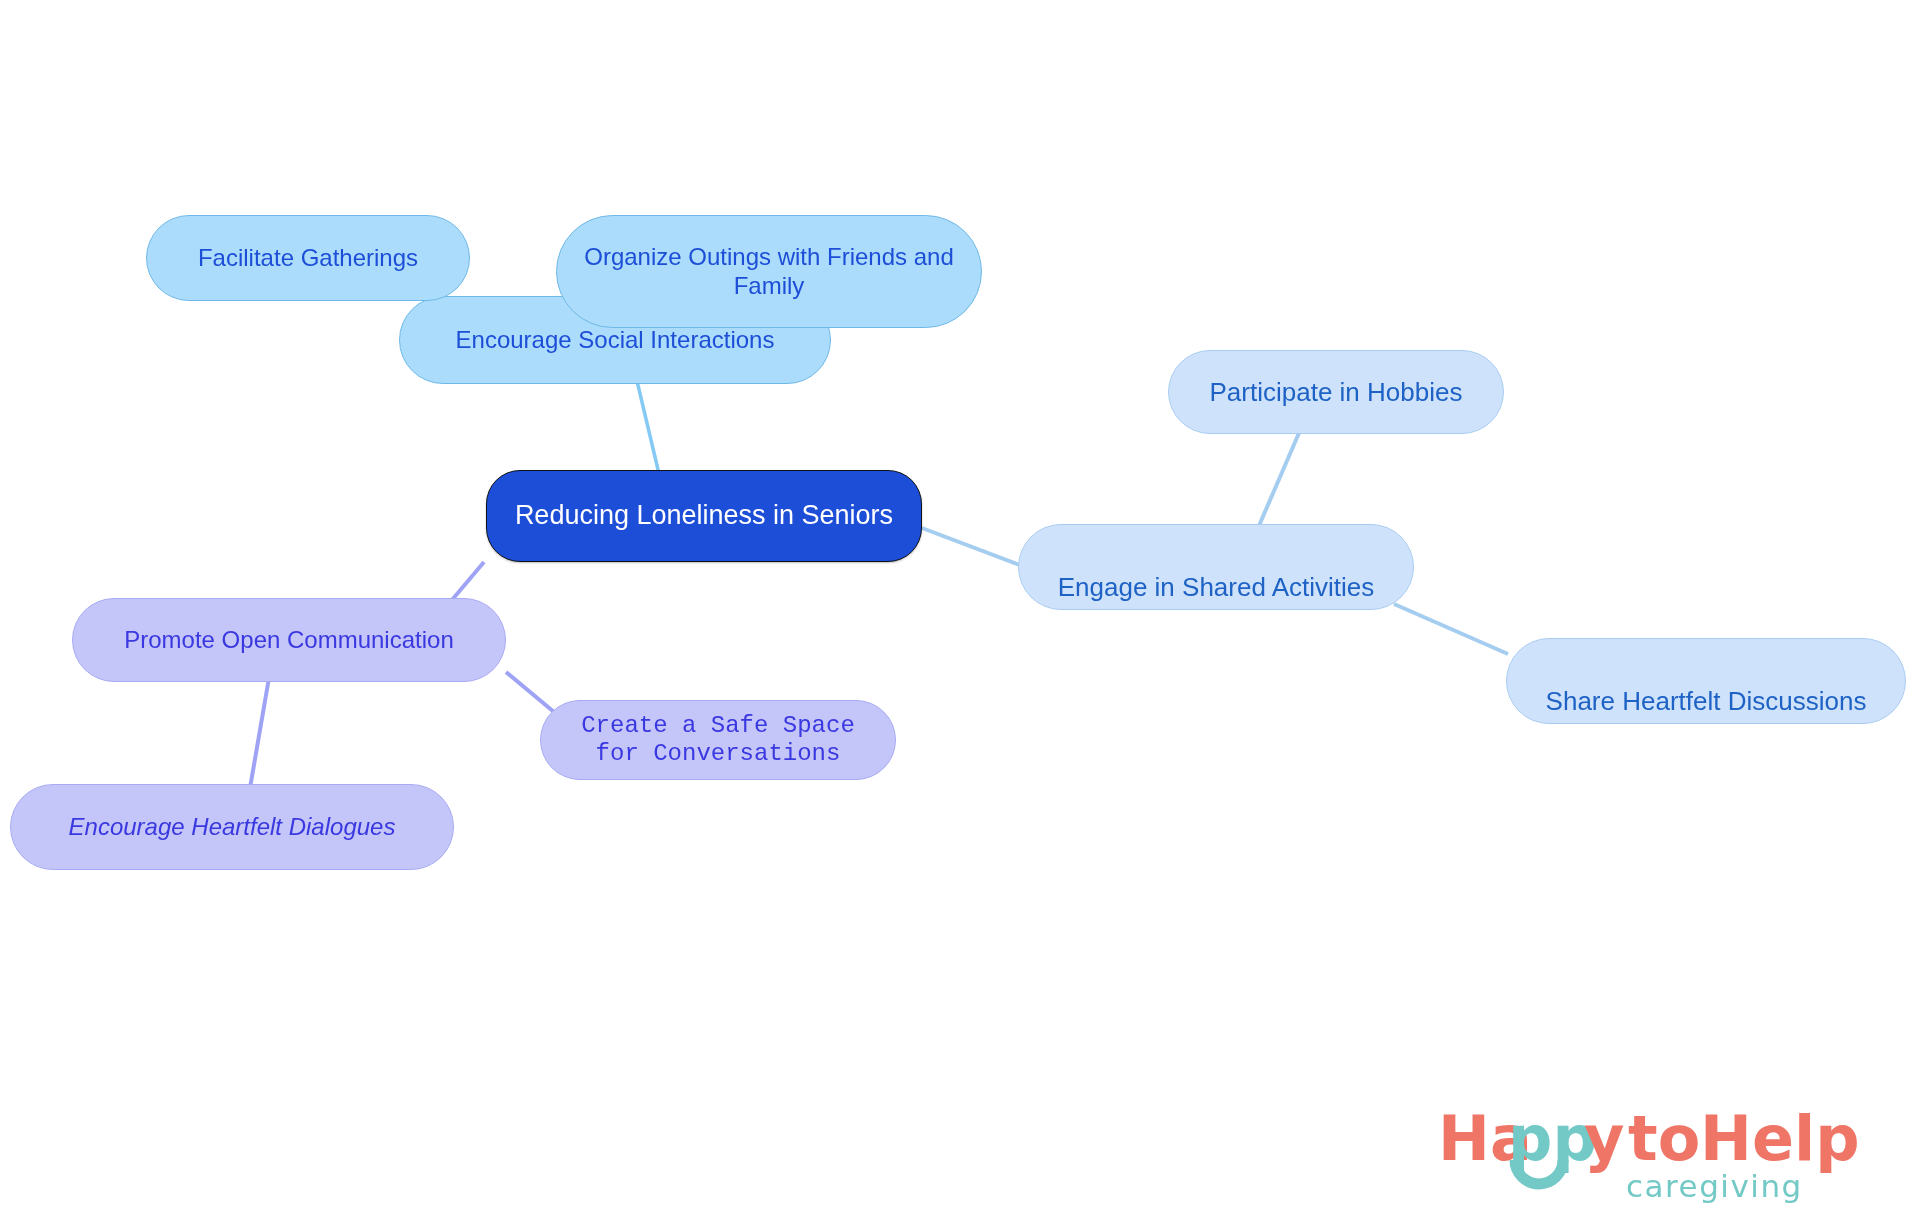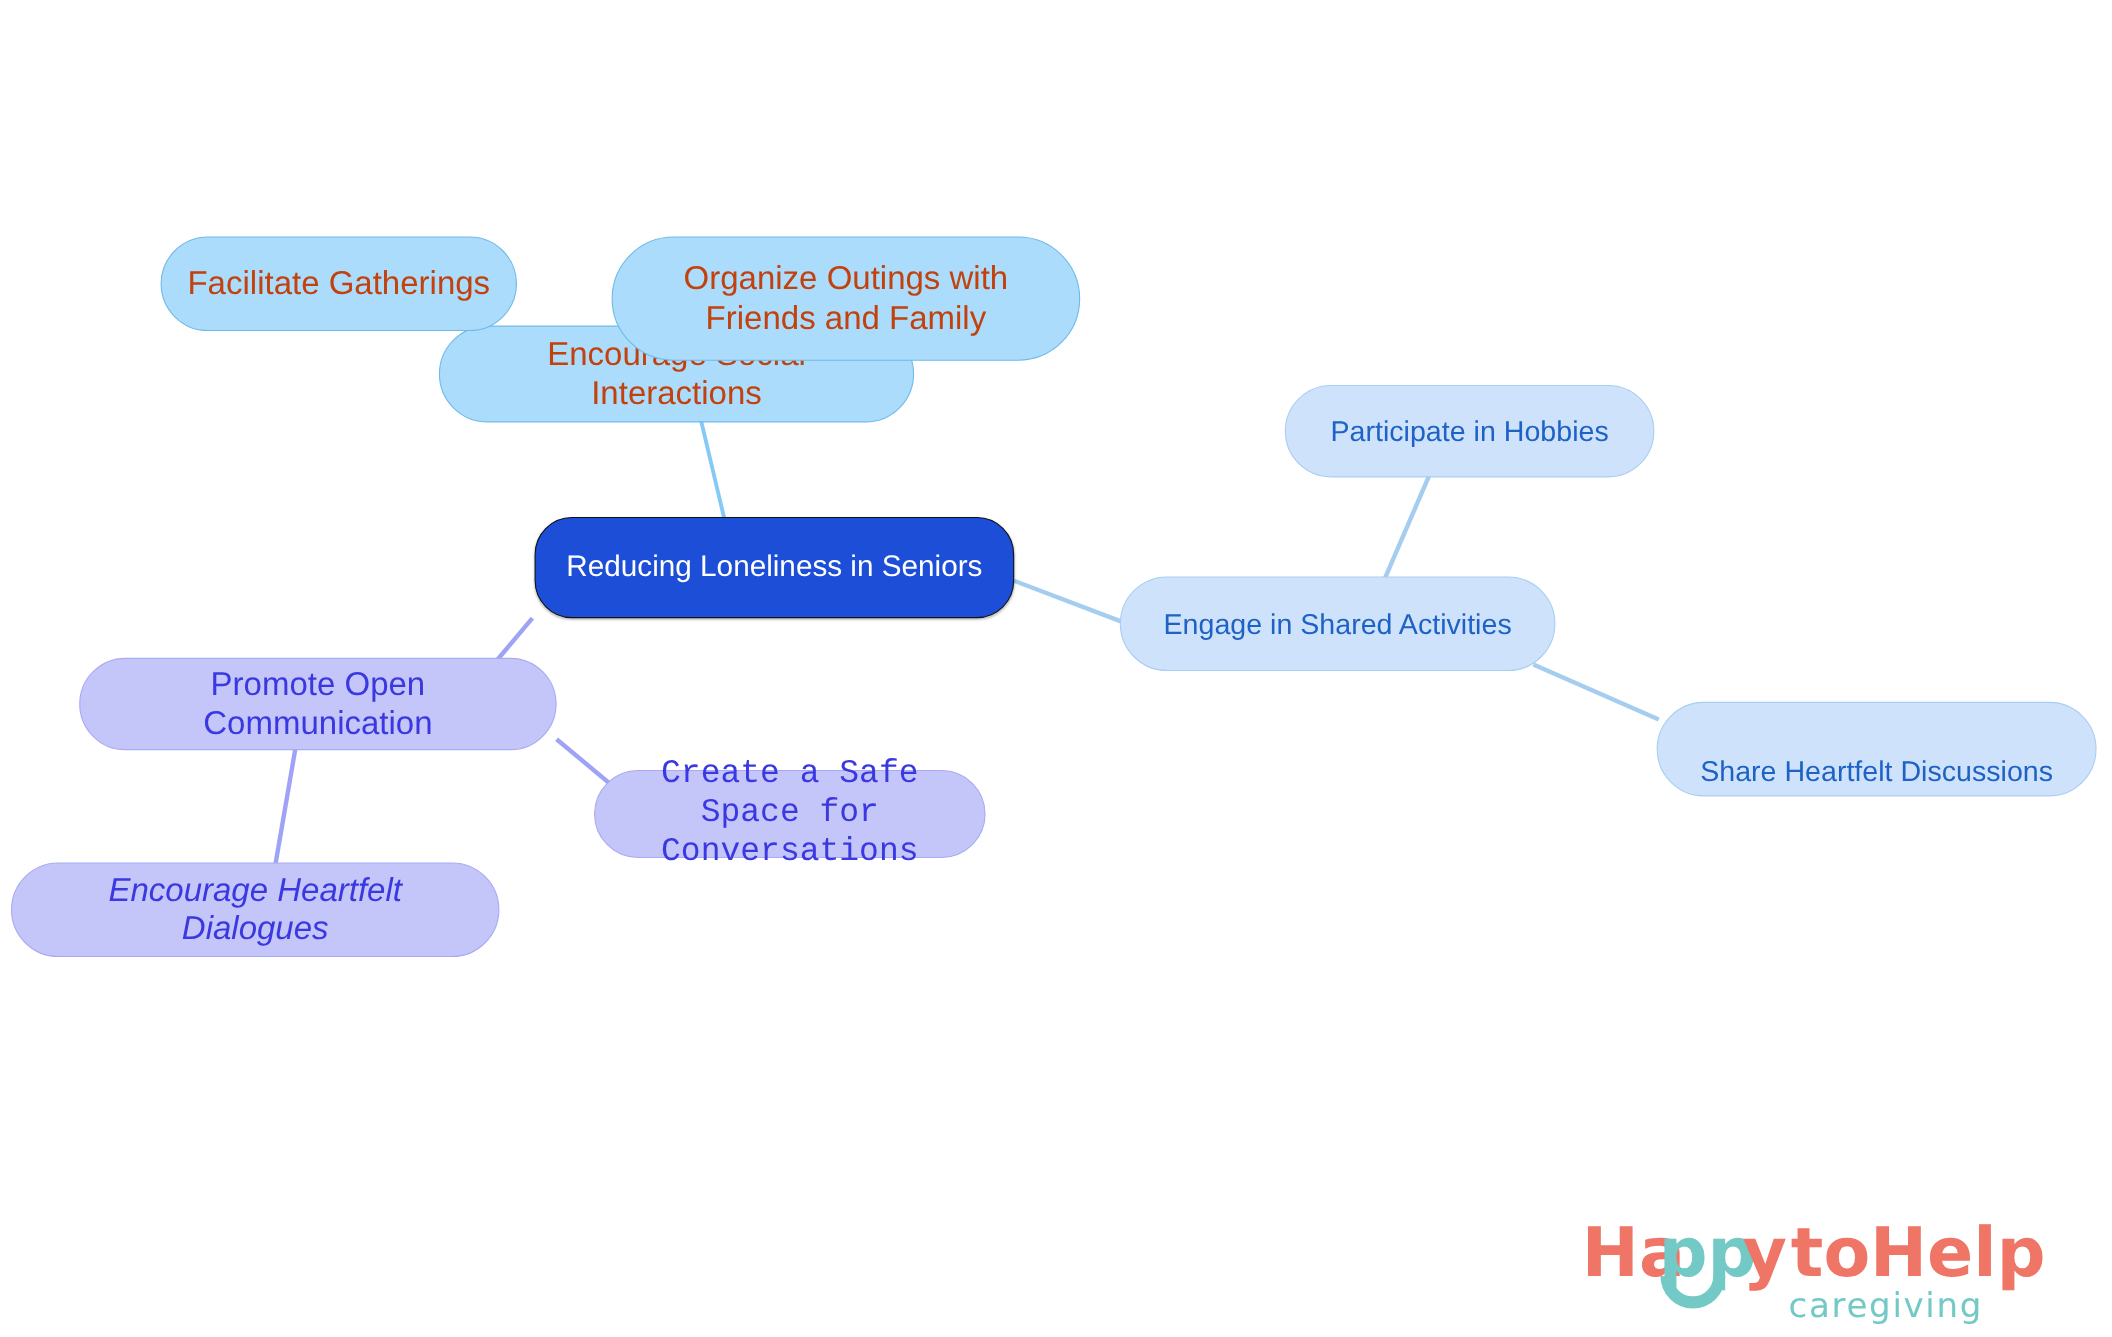--- a/index.html
+++ b/index.html
@@ -47,34 +47,34 @@
     color: #ffffff;
     border-color: #0d1219;
     border-radius: 34px;
     font-size: 27px;
     z-index: 6;
     box-shadow: 0 1px 2px rgba(0,0,0,0.25);
   }
   .node.blue-dark {
     background: #abdcfb;
     border-color: #6fb9e8;
-    color: #c2410c;
-    font-size: 30px;
+    color: #1d4ed8;
+    font-size: 24px;
   }
   .node.blue-light {
     background: #cfe2fb;
     border-color: #a9cdf2;
     color: #1d62c4;
     font-size: 26px;
   }
   .node.purple {
     background: #c4c5f8;
     border-color: #a8abf3;
     color: #3a38e0;
-    font-size: 30px;
+    font-size: 24px;
   }
   
   .z-back { z-index: 2; }
   .z-front { z-index: 4; }
 
   #logo {
     position: absolute;
     left: 1438px;
     top: 1098px;
     width: 420px;
@@ -121,21 +121,21 @@
   </div>
 
   <div class="node root" style="left:486px; top:470px; width:436px; height:92px;">
     <span>Reducing Loneliness in Seniors</span>
   </div>
 
   <div class="node blue-light z-front" style="left:1168px; top:350px; width:336px; height:84px;">
     <span>Participate in Hobbies</span>
   </div>
 
-  <div class="node blue-light z-front" style="left:1018px; top:524px; width:396px; height:86px;">
+  <div class="node blue-light z-front" style="left:1018px; top:524px; width:396px; height:86px;align-items:flex-end;">
     <span>Engage in Shared Activities</span>
   </div>
 
   <div class="node blue-light z-front" style="left:1506px; top:638px; width:400px; height:86px;align-items:flex-end;">
     <span>Share Heartfelt Discussions</span>
   </div>
 
   <div class="node purple z-front" style="left:72px; top:598px; width:434px; height:84px;">
     <span>Promote Open Communication</span>
   </div>

